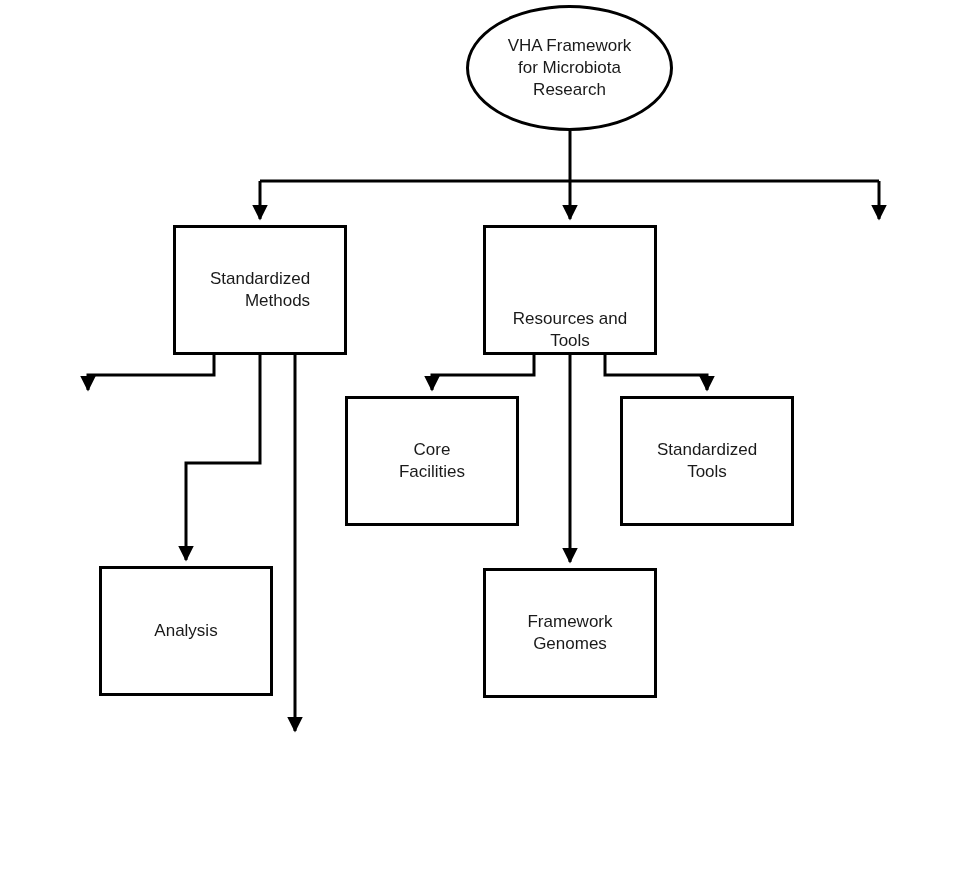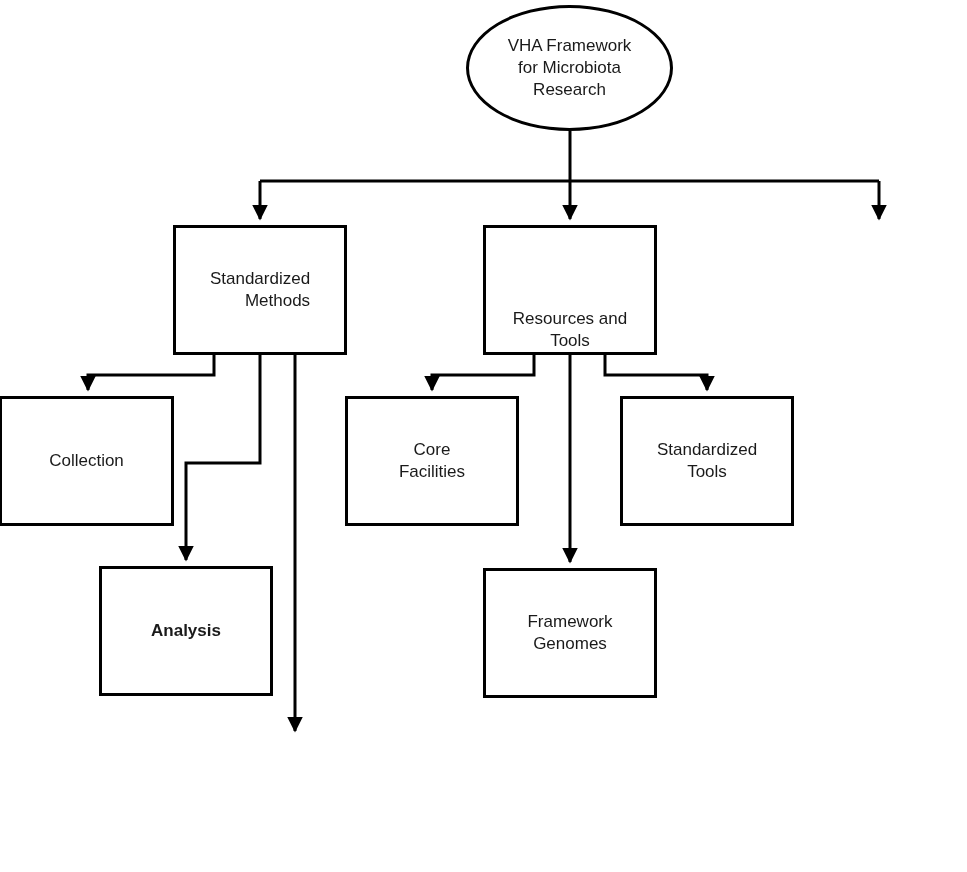--- a/index.html
+++ b/index.html
@@ -95,25 +95,22 @@
     <span class="node-label">Standardized
 Methods</span>
   </div>
 
   <div class="node" style="left:483px; top:225px; width:174px; height:130px;align-items:flex-end;">
     <span class="node-label">Resources and
 Tools</span>
   </div>
 
 
-  <div class="node" style="left:-1px; top:396px; width:175px; height:130px;">
-    <span class="node-label">Collection</span>
-  </div>
 
-  <div class="node" style="left:99px; top:566px; width:174px; height:130px;font-weight:bold;">
+  <div class="node" style="left:99px; top:566px; width:174px; height:130px;">
     <span class="node-label">Analysis</span>
   </div>
 
 
   <div class="node" style="left:345px; top:396px; width:174px; height:130px;">
     <span class="node-label">Core
 Facilities</span>
   </div>
 
   <div class="node" style="left:620px; top:396px; width:174px; height:130px;">

